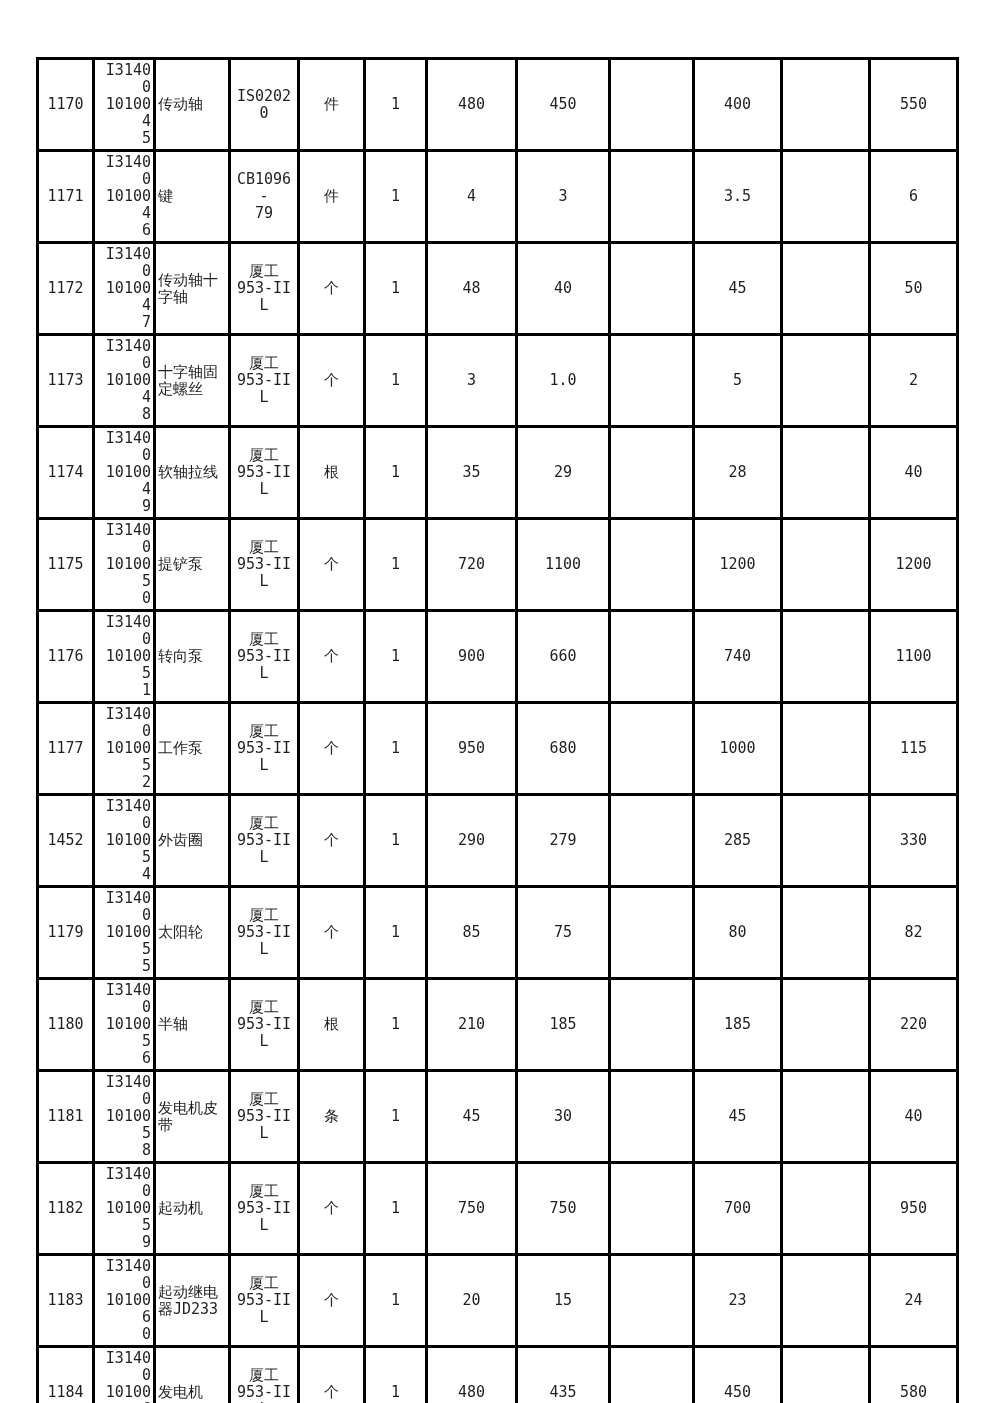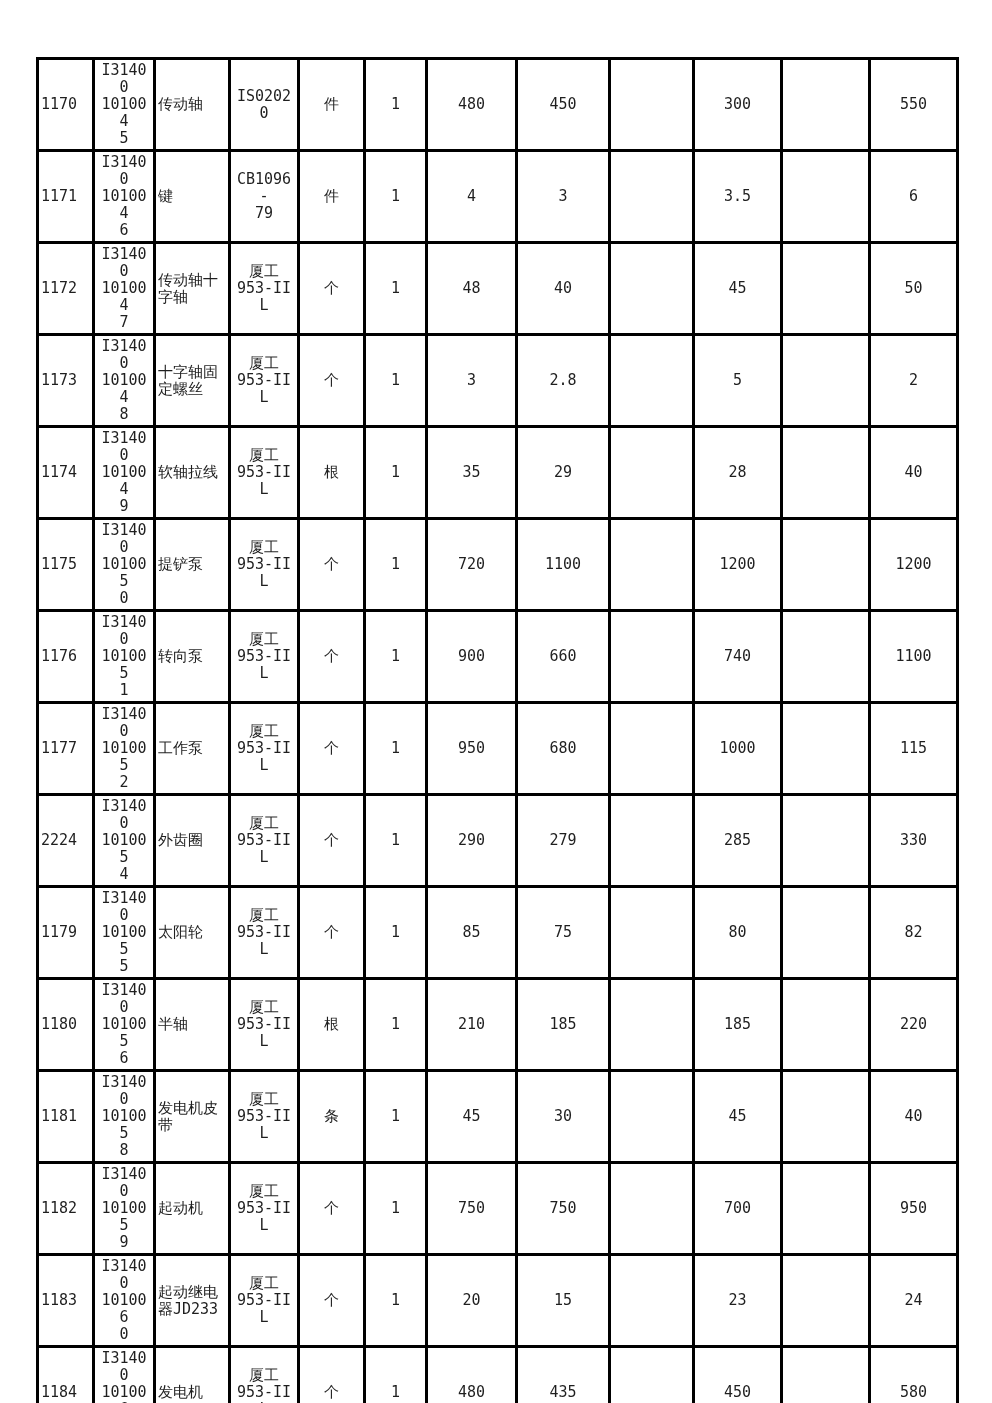--- a/index.html
+++ b/index.html
@@ -32,22 +32,22 @@
     font-size: 15px;
     line-height: 17px;
     vertical-align: middle;
     padding: 2px 2px;
     white-space: pre-line;
     word-break: break-all;
     overflow: hidden;
   }
   table.parts tr { height: 59px; }
   
-  td.c0  { text-align: left; }
-  td.c1  { text-align: center; padding-left: 3px; }
+  td.c0  { text-align: center; }
+  td.c1  { text-align: right; padding-left: 3px; }
   td.c2  { text-align: left; padding-left: 4px; }
   td.c3  { text-align: center; padding-left: 3px; }
   td.c4, td.c5, td.c6, td.c7, td.c8, td.c9, td.c10, td.c11 { text-align: center; }
 </style>
 </head>
 <body>
 
 <div class="page">
   <table class="parts">
     <colgroup>
@@ -70,21 +70,21 @@
           <td class="c1">I31400
 101004
 5</td>
           <td class="c2">传动轴</td>
           <td class="c3">IS02020</td>
           <td class="c4">件</td>
           <td class="c5">1</td>
           <td class="c6">480</td>
           <td class="c7">450</td>
           <td class="c8"></td>
-          <td class="c9">300</td>
+          <td class="c9">400</td>
           <td class="c10"></td>
           <td class="c11">550</td>
         </tr>
         <tr>
           <td class="c0">1171</td>
           <td class="c1">I31400
 101004
 6</td>
           <td class="c2">键</td>
           <td class="c3">CB1096-
@@ -121,21 +121,21 @@
           <td class="c1">I31400
 101004
 8</td>
           <td class="c2">十字轴固
 定螺丝</td>
           <td class="c3">厦工
 953-IIL</td>
           <td class="c4">个</td>
           <td class="c5">1</td>
           <td class="c6">3</td>
-          <td class="c7">2.8</td>
+          <td class="c7">1.0</td>
           <td class="c8"></td>
           <td class="c9">5</td>
           <td class="c10"></td>
           <td class="c11">2</td>
         </tr>
         <tr>
           <td class="c0">1174</td>
           <td class="c1">I31400
 101004
 9</td>
@@ -196,21 +196,21 @@
           <td class="c4">个</td>
           <td class="c5">1</td>
           <td class="c6">950</td>
           <td class="c7">680</td>
           <td class="c8"></td>
           <td class="c9">1000</td>
           <td class="c10"></td>
           <td class="c11">115</td>
         </tr>
         <tr>
-          <td class="c0">2224</td>
+          <td class="c0">1452</td>
           <td class="c1">I31400
 101005
 4</td>
           <td class="c2">外齿圈</td>
           <td class="c3">厦工
 953-IIL</td>
           <td class="c4">个</td>
           <td class="c5">1</td>
           <td class="c6">290</td>
           <td class="c7">279</td>

